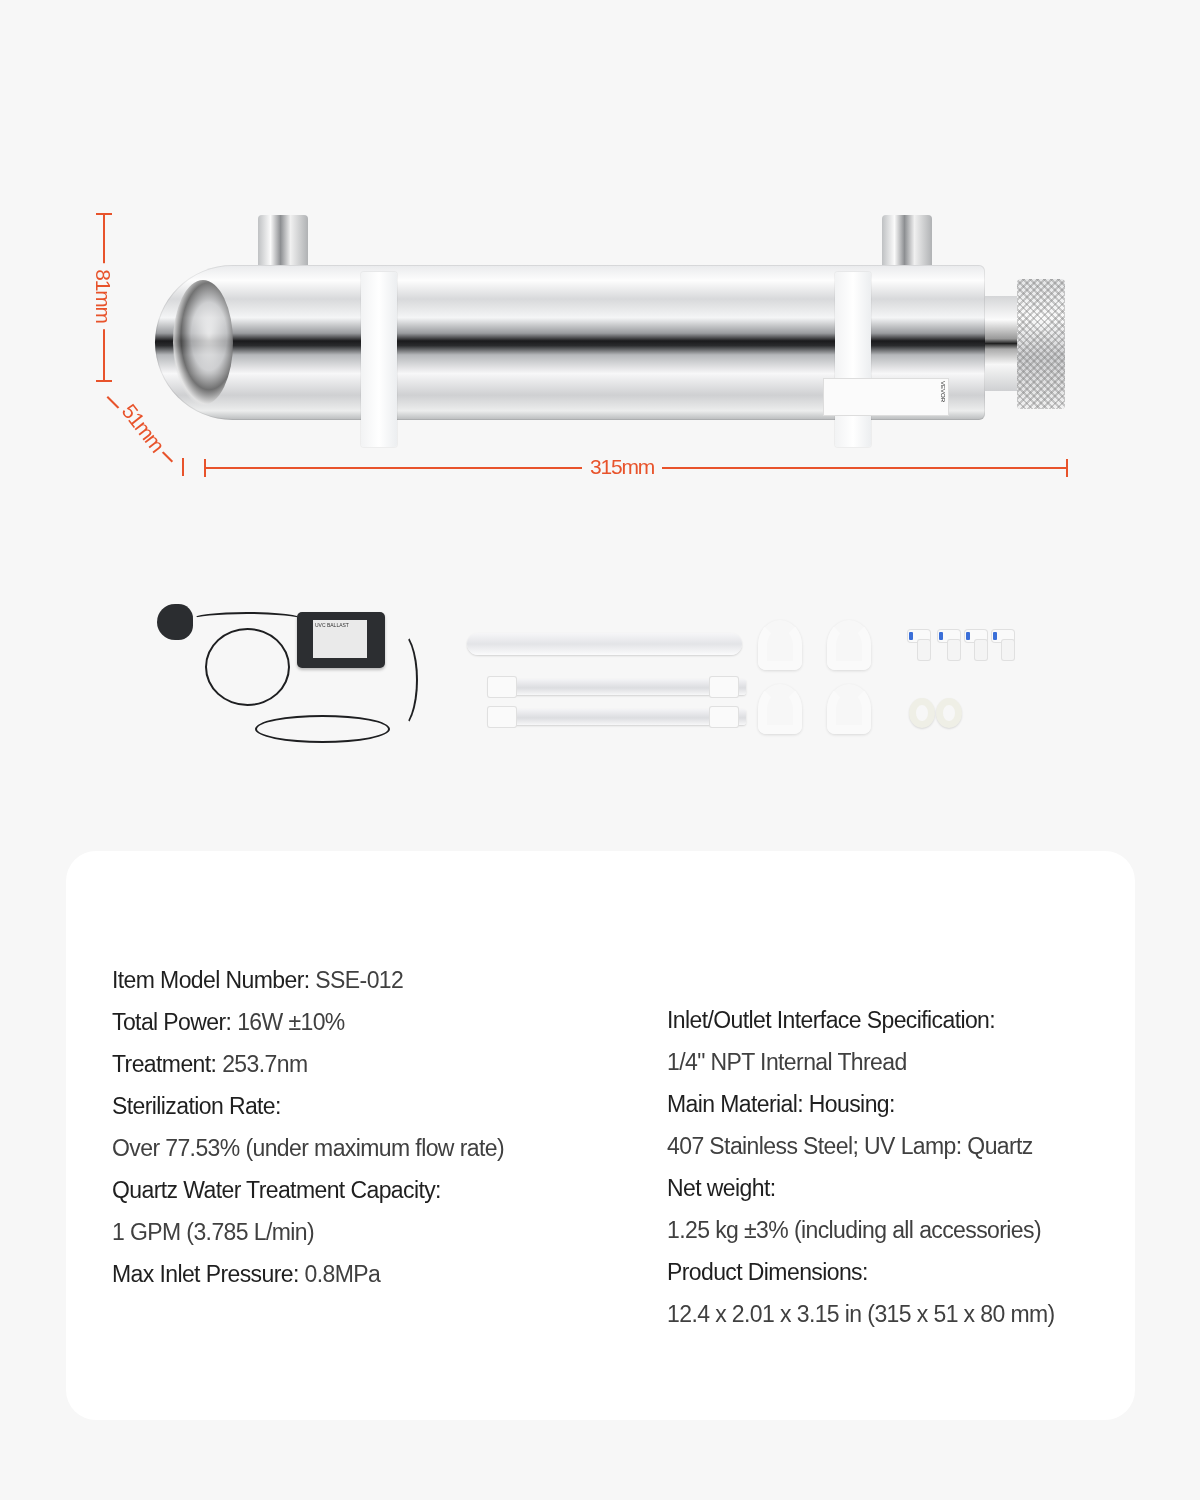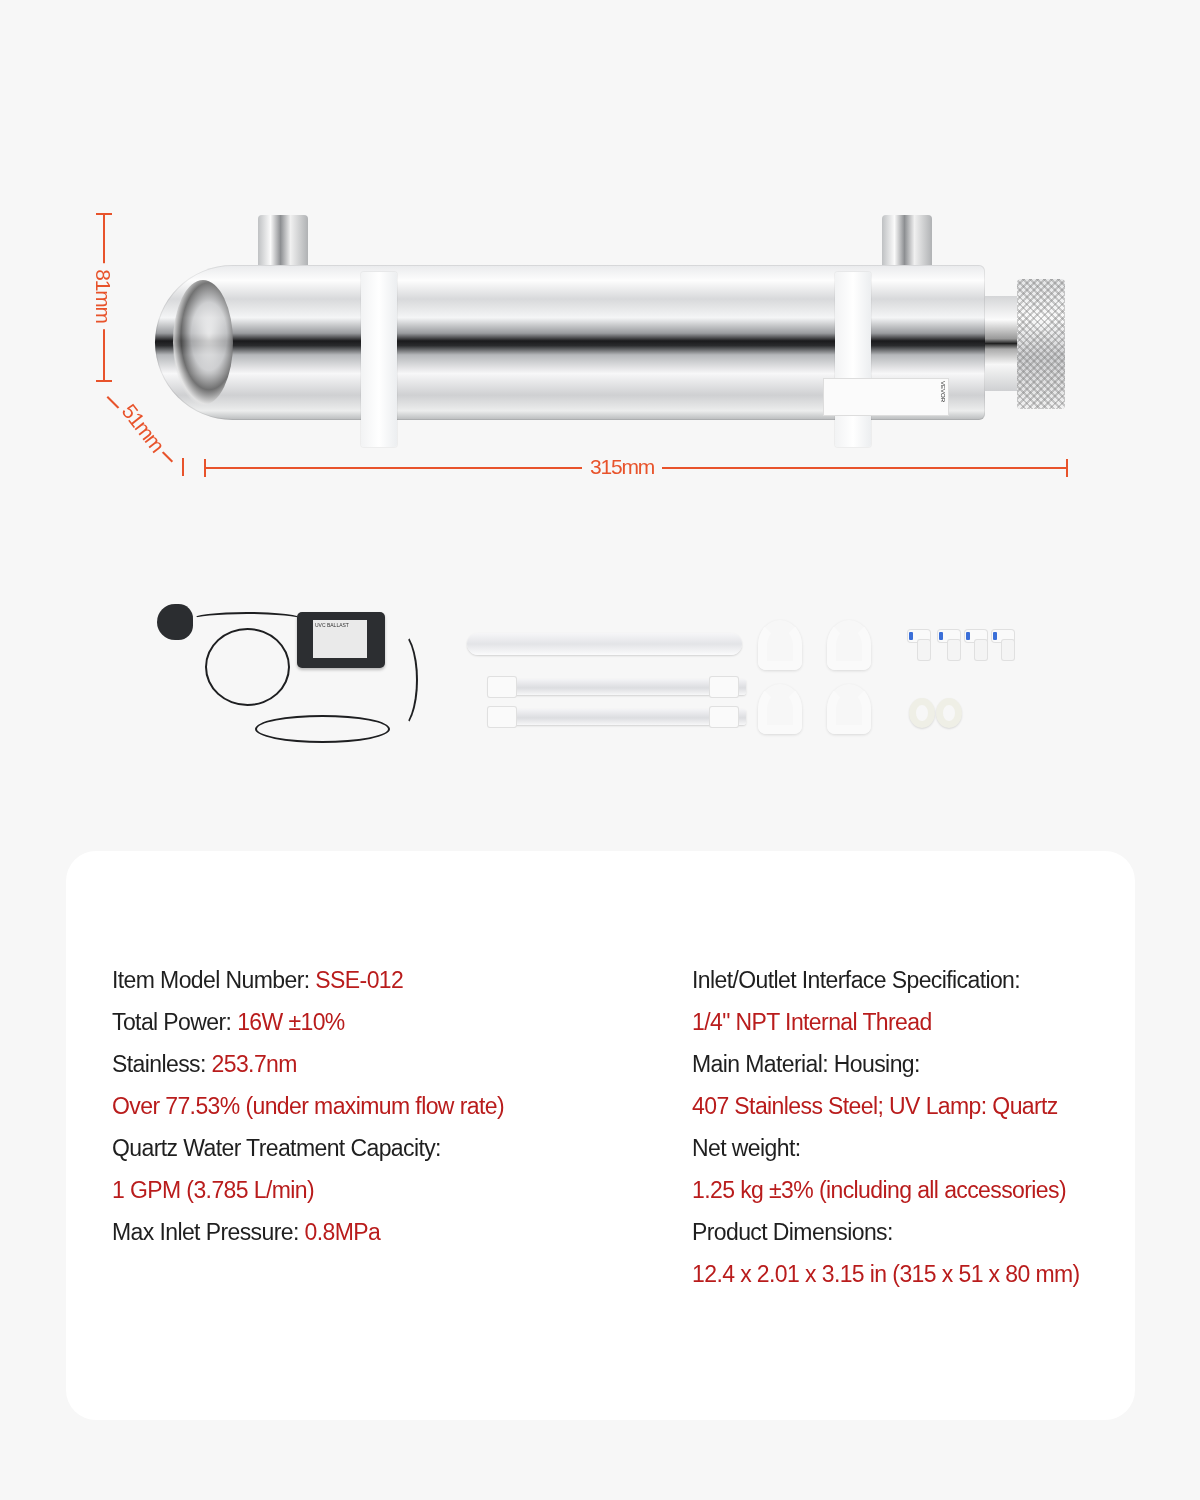--- a/index.html
+++ b/index.html
@@ -52,23 +52,23 @@
   .elbow .tip { position: absolute; left: 1px; top: 2px; width: 4px; height: 8px; background: #3b6fd8; border-radius: 1px; z-index: 2; }
   .elbow-1 { left: 908px; top: 630px; } .elbow-2 { left: 938px; top: 630px; }
   .elbow-3 { left: 965px; top: 630px; } .elbow-4 { left: 992px; top: 630px; }
   .tape { position: absolute; width: 26px; height: 30px; border-radius: 50%; border: 7px solid #efefe6; box-shadow: 0 1px 2px rgba(0,0,0,.12); background: #f7f7f7; }
   .tape-1 { left: 909px; top: 698px; } .tape-2 { left: 936px; top: 698px; }
 
   
   .spec-card { position: absolute; left: 66px; top: 851px; width: 1069px; height: 569px; background: #ffffff; border-radius: 30px; }
   .spec-col { position: absolute; top: 108px; }
   .spec-col-left { left: 46px; width: 520px; }
-  .spec-col-right { left: 626px; width: 440px; }
+  .spec-col-right { left: 601px; width: 440px; margin-top: 40px; }
   .spec-line { height: 42px; font-size: 23px; line-height: 42px; letter-spacing: -0.6px; white-space: nowrap; color: #1f1f1f; }
-  .spec-value { color: #b91c1c; }
+  .spec-value { color: #404040; }
 </style>
 </head>
 <body>
 
 <div>
   <div class="dim-line" style="left:96px; top:213px; width:16px; height:2px;"></div>
   <div class="dim-line" style="left:103px; top:213px; width:2px; height:168px;"></div>
   <div class="dim-line" style="left:96px; top:380px; width:16px; height:2px;"></div>
   <div class="dim-label" style="left:70px; top:284px; transform:rotate(90deg); padding:0 6px;">81mm</div>
 </div>
@@ -133,21 +133,22 @@
     </div>
 
   <div class="tape tape-1"></div>
   <div class="tape tape-2"></div>
 </div>
 
 <div class="spec-card">
   <div class="spec-col spec-col-left">
     <div class="spec-line"><span>Item Model Number: </span><span class="spec-value">SSE-012</span></div>
     <div class="spec-line"><span>Total Power: </span><span class="spec-value">16W ±10%</span></div>
-    <div class="spec-line"><span>Stainless: </span><span class="spec-value">253.7nm</span></div>
+    <div class="spec-line"><span>Treatment: </span><span class="spec-value">253.7nm</span></div>
+    <div class="spec-line"><span>Sterilization Rate:</span><span class="spec-value"></span></div>
     <div class="spec-line"><span></span><span class="spec-value">Over 77.53% (under maximum flow rate)</span></div>
     <div class="spec-line"><span>Quartz Water Treatment Capacity:</span><span class="spec-value"></span></div>
     <div class="spec-line"><span></span><span class="spec-value">1 GPM (3.785 L/min)</span></div>
     <div class="spec-line"><span>Max Inlet Pressure: </span><span class="spec-value">0.8MPa</span></div>
   </div>
 
   <div class="spec-col spec-col-right">
     <div class="spec-line"><span>Inlet/Outlet Interface Specification:</span><span class="spec-value"></span></div>
     <div class="spec-line"><span></span><span class="spec-value">1/4" NPT Internal Thread</span></div>
     <div class="spec-line"><span>Main Material: Housing:</span><span class="spec-value"></span></div>

